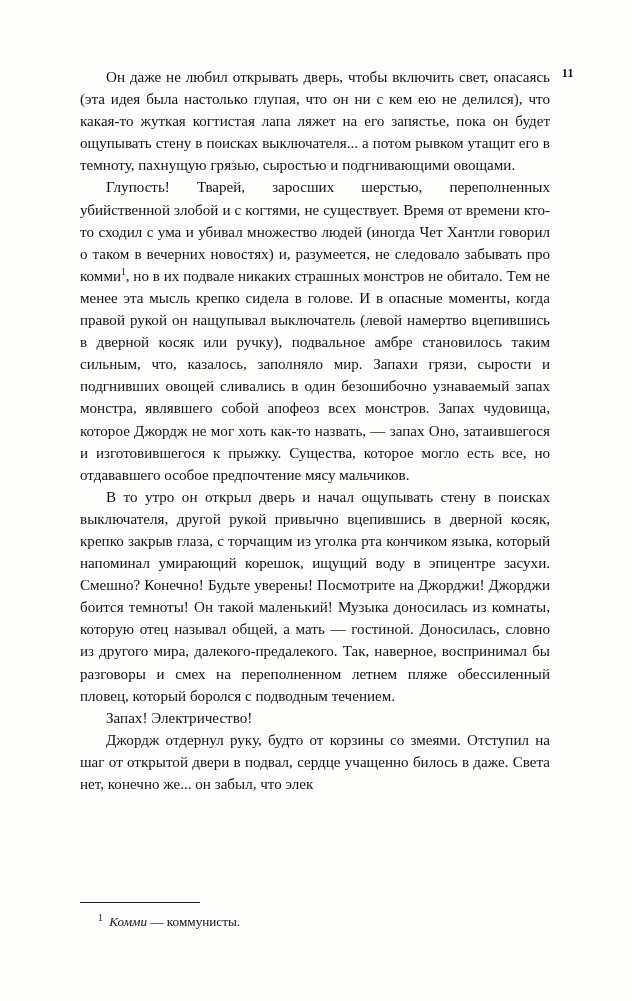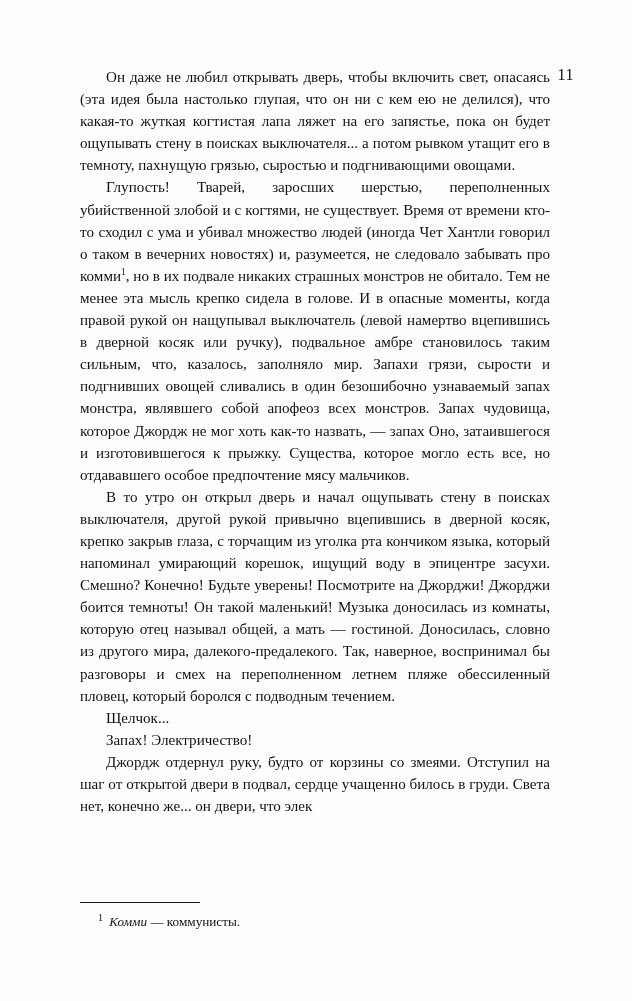--- a/index.html
+++ b/index.html
@@ -18,22 +18,22 @@
     position: relative;
     width: 632px;
     height: 1001px;
     background: #fdfdfc;
   }
   .page-number {
     position: absolute;
     right: 58px;
     top: 66px;
     font-family: "Liberation Serif", serif;
-    font-weight: normal;
-    font-size: 16px;
+    font-weight: bold;
+    font-size: 12px;
     letter-spacing: 0.5px;
     color: #0d0d0d;
   }
   .text-block {
     position: absolute;
     left: 80px;
     top: 66px;
     width: 470px;
     font-size: 15.1px;
     line-height: 22.1px;
@@ -82,23 +82,22 @@
 <body>
 
 <div class="page">
 
   <div class="page-number">11</div>
 
   <div class="text-block">
     <p>Он даже не любил открывать дверь, чтобы вклю­чить свет, опасаясь (эта идея была настолько глупая, что он ни с кем ею не делился), что какая-то жуткая когтистая лапа ляжет на его запястье, пока он будет ощупывать стену в поисках выключателя... а потом рывком утащит его в темно­ту, пахнущую грязью, сыростью и подгнивающими овощами.</p>
     <p><span>Глупость! Тварей, заросших шерстью, переполненных убийственной злобой и с когтями, не существует. Время от времени кто-то сходил с ума и убивал множество людей (иног­да Чет Хантли говорил о таком в вечерних новостях) и, разу­меется, не следовало забывать про комми<sup class="fn-ref">1</sup>, но в их подвале никаких страшных монстров не обитало. Тем не менее эта мысль крепко сидела в голове. И в опасные моменты, когда правой рукой он нащупывал выключатель (левой намертво вцепившись в дверной косяк или ручку), подвальное амбре становилось таким сильным, что, казалось, заполняло мир. Запахи грязи, сырости и подгнивших овощей сливались в один безошибочно узнаваемый запах монстра, являвшего собой апофеоз всех монстров. Запах чудовища, которое Джордж не мог хоть как-то назвать, — запах Оно, затаившегося и изгото­вившегося к прыжку. Существа, которое могло есть все, но отдававшего особое предпочтение мясу мальчиков.</span></p>
     <p>В то утро он открыл дверь и начал ощупывать стену в по­исках выключателя, другой рукой привычно вцепившись в дверной косяк, крепко закрыв глаза, с торчащим из уголка рта кончиком языка, который напоминал умирающий коре­шок, ищущий воду в эпицентре засухи. Смешно? Конечно! Будьте уверены! Посмотрите на Джорджи! Джорджи боится темноты! Он такой маленький! Музыка доносилась из ком­наты, которую отец называл общей, а мать — гостиной. До­носилась, словно из другого мира, далекого-предалекого. Так, наверное, воспринимал бы разговоры и смех на перепол­ненном летнем пляже обессиленный пловец, который борол­ся с подводным течением.</p>
-    <p>Щелчок...</p>
     <p>Запах! Электричество!</p>
-    <p>Джордж отдернул руку, будто от корзины со змеями. От­ступил на шаг от открытой двери в подвал, сердце учащенно билось в груди. Света нет, конечно же... он двери, что элек­</p>
+    <p>Джордж отдернул руку, будто от корзины со змеями. От­ступил на шаг от открытой двери в подвал, сердце учащенно билось в даже. Света нет, конечно же... он забыл, что элек­</p>
   </div>
 
   <div class="footnote-area">
     <div class="footnote-rule"></div>
     <div class="footnote">
       <span class="fn-marker">1</span>
       <span class="fn-term">Комми</span>
       <span> — коммунисты.</span>
     </div>
   </div>

